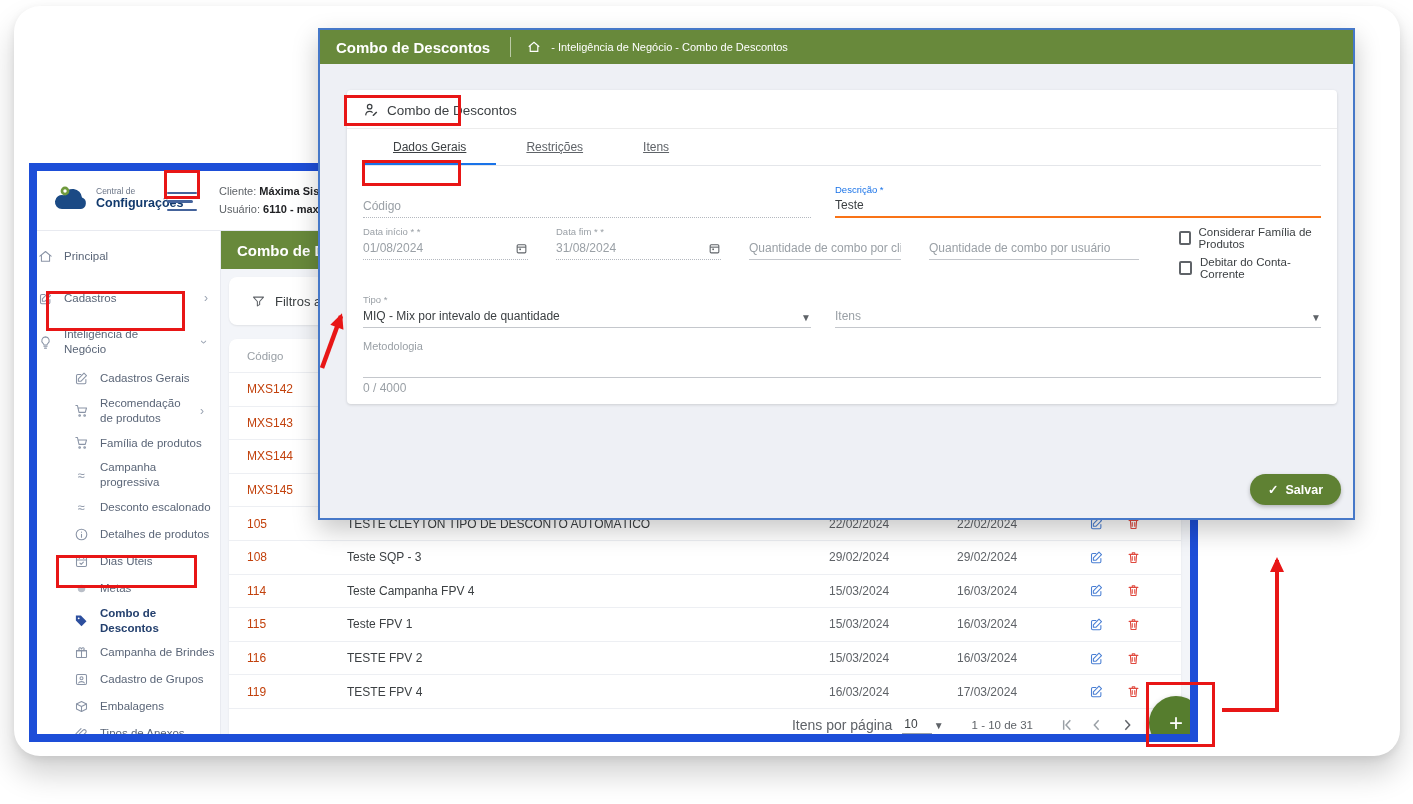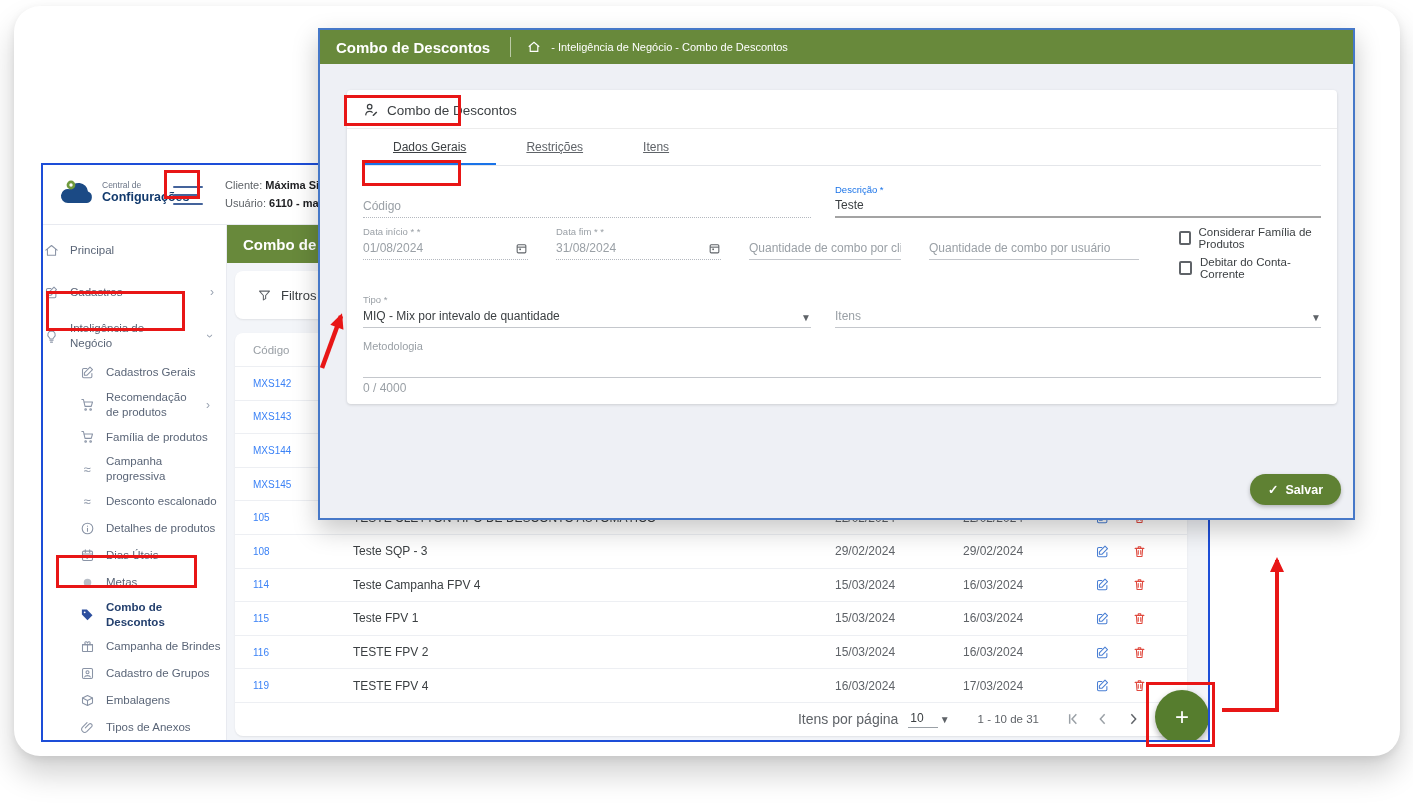--- a/index.html
+++ b/index.html
@@ -3,22 +3,22 @@
 <meta charset="utf-8">
 <style>
   * { margin:0; padding:0; box-sizing:border-box; }
   html,body { background:#fff; }
   body { font-family:"Liberation Sans", sans-serif; }
   #canvas { position:relative; width:1413px; height:804px; background:#fff; overflow:hidden; }
   .page-card { position:absolute; left:14px; top:6px; width:1386px; height:750px; background:#fff;
     border-radius:26px; box-shadow:0 18px 30px rgba(0,0,0,.18), 0 3px 8px rgba(0,0,0,.08); }
 
   
-  .app-window { position:absolute; left:41px; top:163px; width:1169px; height:579px;
-    border:2px solid #1d4ed8; background:#fff; overflow:hidden; }
+  .app-window { position:absolute; left:29px; top:163px; width:1169px; height:579px;
+    border:8px solid #1d4ed8; background:#fff; overflow:hidden; }
   .topbar { position:absolute; left:0; top:0; width:100%; height:60px; background:#fff; border-bottom:1px solid #e8eaf0; }
   .brand { position:absolute; left:14px; top:13px; display:flex; align-items:center; gap:7px; }
   .brand-text .l1 { font-size:8.5px; color:#6a7486; display:block; }
   .brand-text .l2 { font-size:12.5px; font-weight:bold; color:#123a6d; display:block; }
   .hamburger { position:absolute; left:130px; top:21px; width:30px; height:19px; display:flex; flex-direction:column; justify-content:space-between; cursor:pointer; }
   .hamburger span { display:block; height:2.4px; background:#44639b; border-radius:2px; }
   .hamburger span:nth-child(2){ width:86%; }
   .client-info { position:absolute; left:182px; top:11px; font-size:11px; color:#5f6368; line-height:18px; white-space:nowrap; }
   .client-info b { color:#202124; }
 
@@ -40,21 +40,21 @@
   .content { position:absolute; left:184px; top:60px; width:985px; height:519px; background:#f3f5f9; }
   .page-header-bar { position:absolute; left:0; top:0; width:100%; height:38px; background:#68893b;
     color:#fff; font-size:15px; font-weight:bold; display:flex; align-items:center; padding-left:16px; }
   .filter-card { position:absolute; left:8px; top:46px; width:952px; height:48px; background:#fff;
     border-radius:8px; box-shadow:0 1px 2px rgba(0,0,0,.08); display:flex; align-items:center; padding-left:22px; gap:9px;
     font-size:13px; color:#3c4043; }
   .table-card { position:absolute; left:8px; top:108px; width:952px; height:403px; background:#fff;
     border-radius:8px; box-shadow:0 1px 2px rgba(0,0,0,.08); overflow:hidden; }
   .trow { display:flex; align-items:center; height:33.6px; border-bottom:1px solid #edeff3; }
   .trow.thead { height:34px; }
-  .c-cod { width:110px; padding-left:18px; font-size:10px; color:#3b82f6; }
+  .c-cod { width:110px; padding-left:18px; font-size:12px; color:#c2410c; }
   .thead .c-cod { font-size:11.5px; color:#9aa0a6; }
   .c-desc { flex:1; padding-left:8px; font-size:12px; color:#3c4043; white-space:nowrap; overflow:hidden; }
   .c-d1 { width:128px; font-size:12px; color:#5f6368; }
   .c-d2 { width:132px; font-size:12px; color:#5f6368; }
   .c-act { width:92px; display:flex; gap:22px; align-items:center; }
   .act-btn { background:none; border:none; cursor:pointer; display:flex; padding:0; }
   .pag { display:flex; align-items:center; justify-content:flex-end; height:33px; gap:10px; padding-right:14px; }
   .pag-label { font-size:14px; color:#5f6368; }
   .pag-size { font-size:12px; color:#3c4043; border-bottom:1px solid #9aa0a6; padding:0 14px 2px 2px; }
   .pag-caret { color:#5f6368; font-size:10px; margin-left:-8px; }
@@ -81,21 +81,21 @@
   .tab.active { border-bottom-color:#1a73e8; color:#3c4043; }
   .mform { padding:10px 16px 0; }
   .frow { display:flex; gap:24px; margin-top:8px; }
   .frow2 { gap:28px; }
   .field { position:relative; }
   .flabel { font-size:9.5px; color:#9aa0a6; height:13px; }
   .flabel.blue { color:#1a73e8; }
   .fline { display:flex; align-items:flex-end; justify-content:space-between; font-size:12px; color:#3c4043;
     padding-bottom:4px; border-bottom:1px solid #c4c7cc; min-height:21px; }
   .fline.dotted { border-bottom:1px dotted #b4b8bf; color:#9aa0a6; }
-  .fline.blueline { border-bottom:2px solid #a3a3a3; }
+  .fline.blueline { border-bottom:2px solid #f97316; }
   .fline .ph { color:#9aa0a6; white-space:nowrap; overflow:hidden; }
   .caret { color:#5f6368; font-size:10px; }
   .checks { display:flex; flex-direction:column; gap:6px; justify-content:flex-start; }
   .chk { display:flex; align-items:center; gap:8px; font-size:11.5px; color:#3c4043; cursor:pointer; }
   .cbx { width:14px; height:14px; border:2px solid #5f6368; border-radius:2px; background:#fff; }
   .counter { text-align:left; font-size:12px; color:#9aa0a6; padding:3px 2px 0 0; }
   .save-btn { position:absolute; right:12px; bottom:13px; background:#5f8133; color:#fff; border:none;
     border-radius:16px; padding:8px 18px; font-size:12.5px; font-weight:bold; display:flex; align-items:center; gap:7px; cursor:pointer;
     box-shadow:0 2px 4px rgba(0,0,0,.25); }
 

